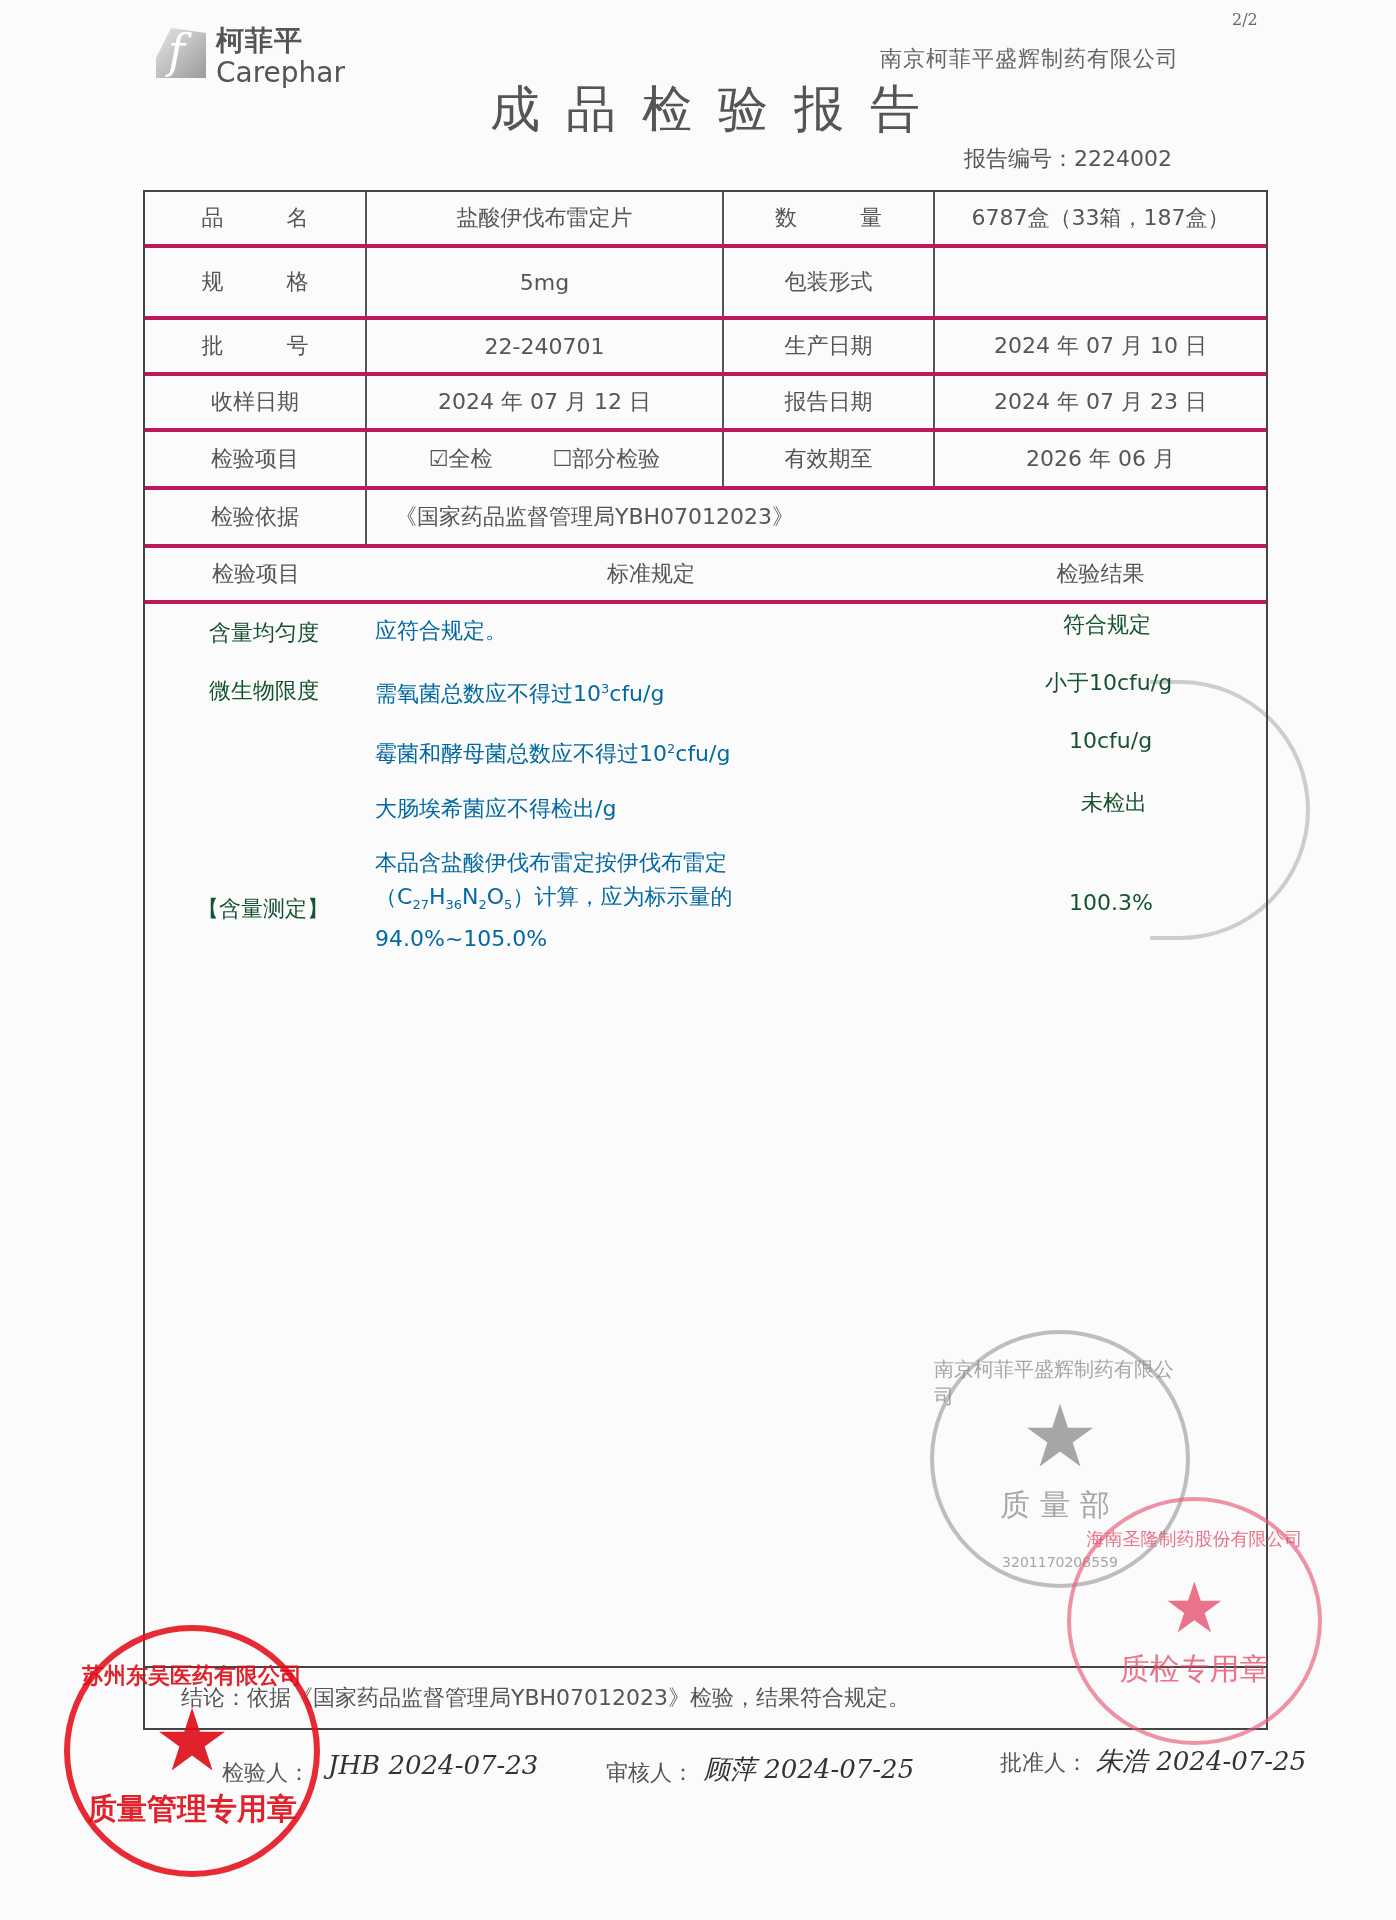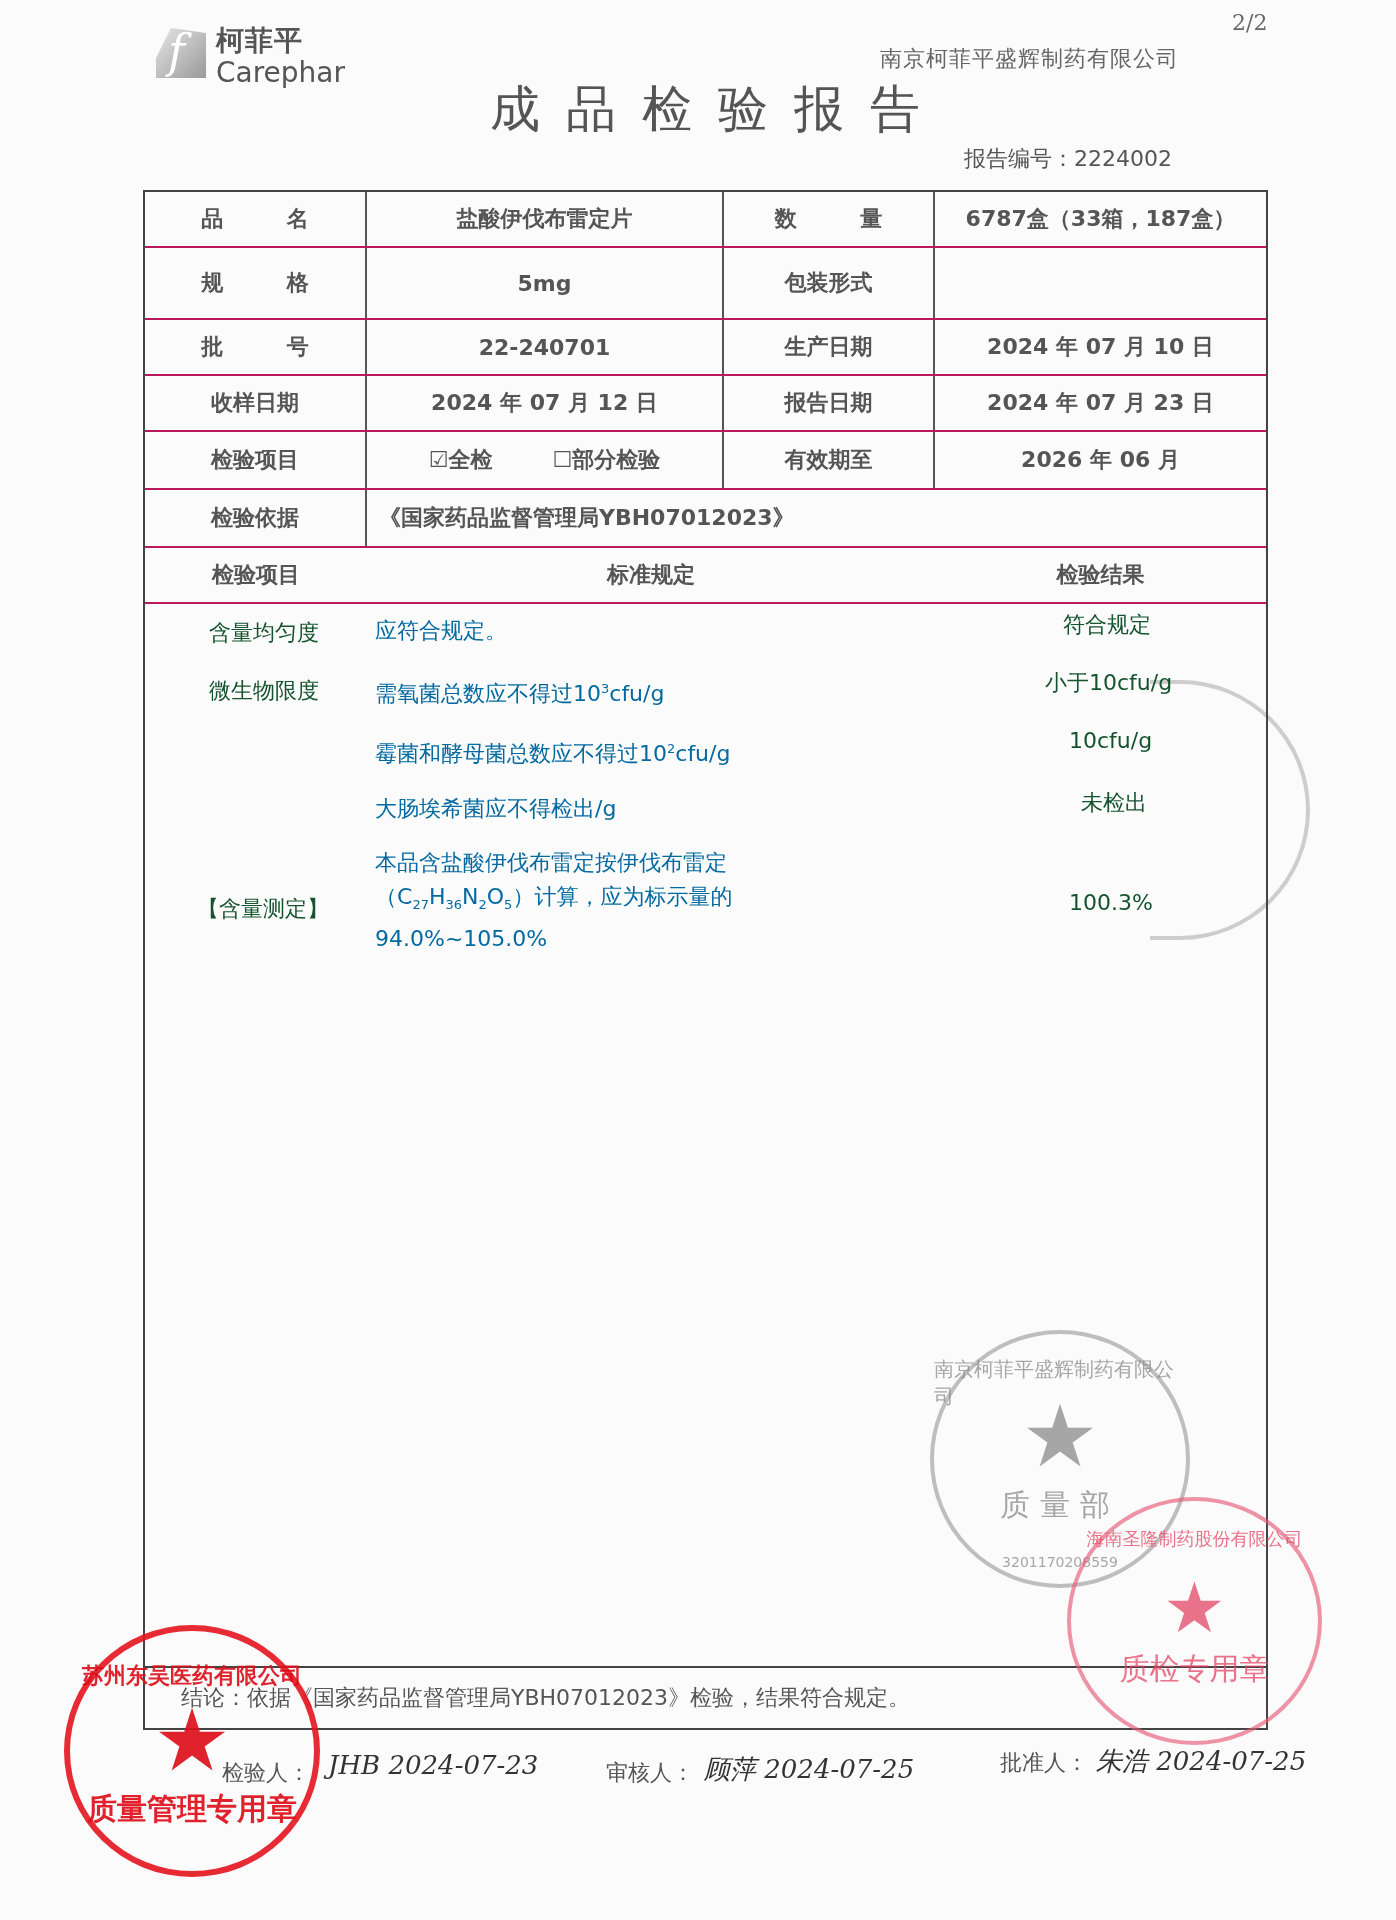--- a/index.html
+++ b/index.html
@@ -12,34 +12,34 @@
   .abs { position: absolute; }
   .logo { left: 150px; top: 18px; width: 180px; height: 64px; }
   .logo-mark {
     position: absolute; left: 6px; top: 10px; width: 50px; height: 50px;
     background: linear-gradient(135deg, #e6e6e6, #9a9a9a);
     clip-path: polygon(30% 0, 100% 10%, 100% 100%, 0 100%, 0 60%);
   }
   .logo-f { position: absolute; left: 18px; top: 6px; font-family: "DejaVu Serif", serif; font-style: italic; font-size: 46px; color: #fff; }
   .logo-cn { position: absolute; left: 66px; top: 4px; font-size: 28px; font-weight: bold; color: #555; letter-spacing: 1px; }
   .logo-en { position: absolute; left: 66px; top: 38px; font-size: 28px; color: #555; }
-  .page-num { left: 1232px; top: 10px; font-family: "DejaVu Serif", serif; font-size: 22px; color: #666; }
+  .page-num { left: 1232px; top: 10px; font-family: "DejaVu Serif", serif; font-size: 16px; color: #666; }
   .company { left: 880px; top: 44px; font-family: "DejaVu Serif", serif; font-size: 22px; color: #666; letter-spacing: 1px; }
   .title { left: 490px; top: 76px; font-family: "DejaVu Serif", serif; font-size: 50px; color: #555; letter-spacing: 26px; }
   .report-no { left: 964px; top: 144px; font-size: 22px; color: #555; }
 
   
   .tbl { left: 143px; top: 190px; width: 1125px; border: 2px solid #444; box-sizing: border-box; }
-  .row { display: flex; border-bottom: 2px solid #be185d; box-sizing: border-box; font-weight: bold; }
+  .row { display: flex; border-bottom: 4px solid #be185d; box-sizing: border-box; }
   .cell { display: flex; align-items: center; justify-content: center; font-size: 22px; color: #555; box-sizing: border-box; }
   .c1 { width: 222px; border-right: 2px solid #555; }
   .c2 { width: 357px; border-right: 2px solid #555; }
   .c3 { width: 211px; border-right: 2px solid #555; }
   .c4 { flex: 1; }
-  .wide { flex: 1; justify-content: flex-start; padding-left: 12px; }
+  .wide { flex: 1; justify-content: flex-start; padding-left: 28px; }
   .spaced { letter-spacing: 28px; padding-left: 28px; }
   .chk { margin-right: 60px; }
 
   .results { position: relative; height: 1062px; border-bottom: 2px solid #444; }
   .rh { position: absolute; font-size: 22px; color: #14532d; }
   .rt { position: absolute; font-size: 22px; color: #0369a1; line-height: 34px; }
   sup, sub { font-size: 13px; }
 
   .conclusion { height: 60px; display: flex; align-items: center; padding-left: 36px; font-size: 22px; color: #555; }
 

